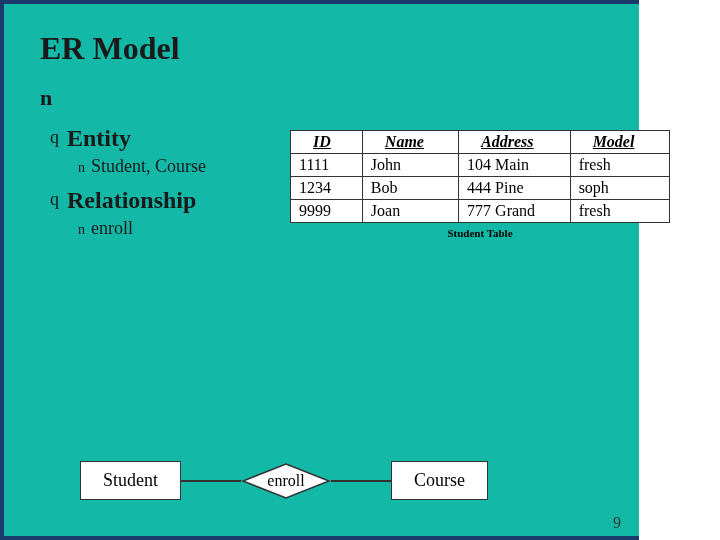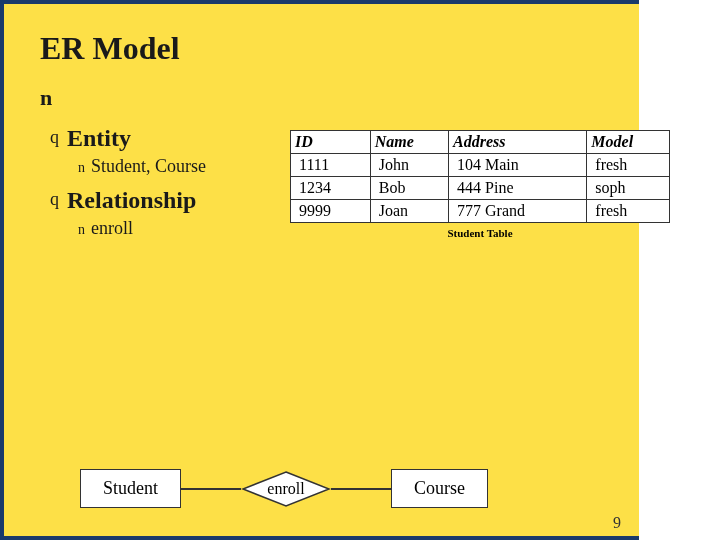--- a/index.html
+++ b/index.html
@@ -8,21 +8,21 @@
       font-family: 'Times New Roman', Times, serif;
       width: 720px;
       height: 540px;
       position: relative;
       overflow: hidden;
     }
 
     .slide {
       width: 639px;
       height: 540px;
-      background: #fde047;
+      background: #14b8a6;
       padding: 18px 30px 18px 30px;
       position: relative;
     }
 
     
     .top-border {
       position: absolute;
       top: 0; left: 0; right: 0;
       height: 4px;
       background: #1a3a6b;
@@ -132,43 +132,44 @@
     table.student-table {
       border-collapse: collapse;
       width: 100%;
       font-size: 16px;
     }
 
     table.student-table th {
       font-style: italic;
       font-weight: bold;
       text-align: left;
-      padding: 2px 4px;
+      padding: 2px 22px;
       border: 1px solid #333;
       background: #fff;
+      text-decoration: underline;
     }
 
     table.student-table td {
       text-align: left;
       padding: 2px 8px;
       border: 1px solid #333;
       background: #fff;
     }
 
     .table-caption {
       text-align: center;
       font-size: 11px;
       font-weight: bold;
       margin-top: 4px;
     }
 
     
     .er-diagram {
       position: absolute;
-      bottom: 32px;
+      bottom: 40px;
       left: 20px;
       right: 20px;
       display: flex;
       align-items: center;
       justify-content: flex-start;
       padding-left: 60px;
     }
 
     .er-box {
       border: 1px solid #333;

